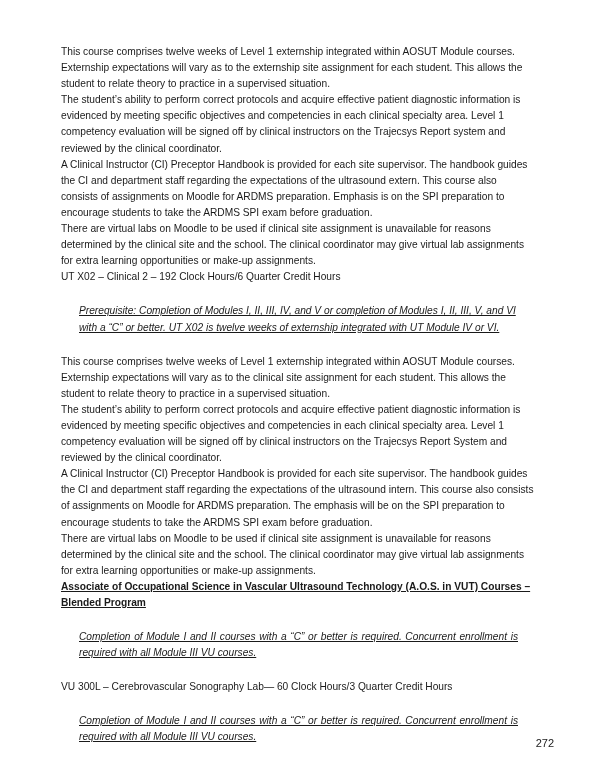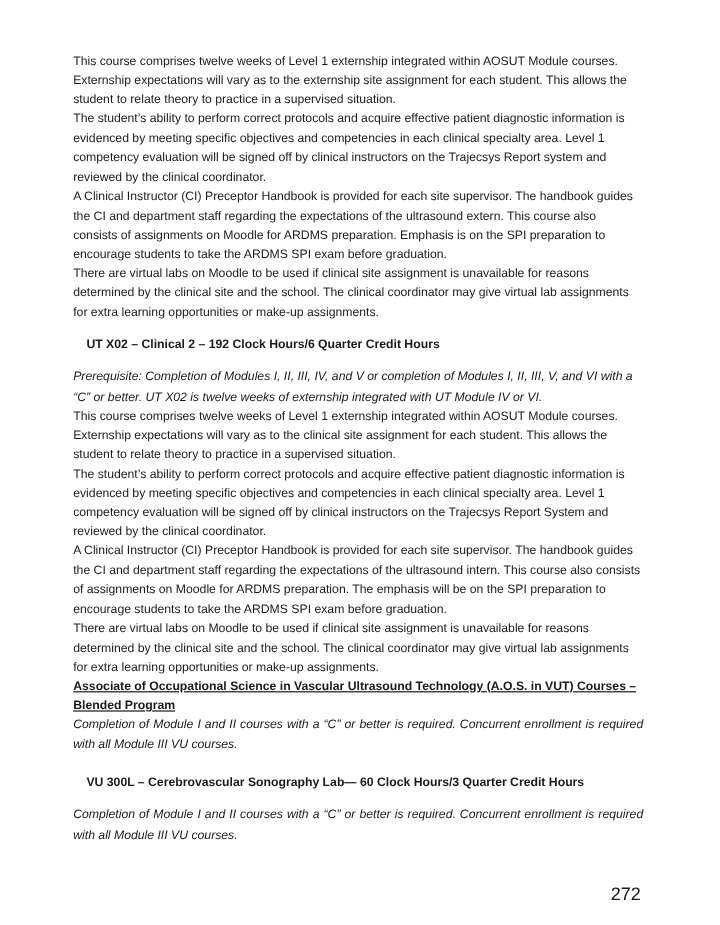--- a/index.html
+++ b/index.html
@@ -4,28 +4,28 @@
 <style>
   html, body { margin: 0; padding: 0; background: #ffffff; }
   body { width: 600px; height: 771px; position: relative; overflow: hidden; }
   .page {
     position: absolute; left: 61px; top: 44px; width: 475px;
     font-family: "Liberation Sans", "DejaVu Sans", sans-serif;
     font-size: 10.2px; line-height: 16.1px; color: #1a1a1a;
   }
   .block { margin: 0 0 16.1px 0; }
   .p { margin: 0; }
-  .title { font-weight: bold; margin: 11px; }
-  .prereq { font-style: italic; margin: 0; }
+  .title { font-weight: normal; margin: 0; }
+  .prereq { font-style: italic; margin: 18px; text-decoration: underline; }
   .justify { text-align: justify; }
   .section-heading { font-weight: bold; text-decoration: underline; margin: 0; }
   .page-number {
-    position: absolute; right: 66px; top: 737px;
+    position: absolute; right: 46px; top: 737px;
     font-family: "Liberation Sans", "DejaVu Sans", sans-serif;
-    font-size: 15px; color: #1a1a1a; margin-left: 44px;
+    font-size: 11px; color: #1a1a1a; margin-left: 44px;
   }
 </style>
 </head>
 <body>
 
 <div class="page">
 
   <div>
     <p class="p block">This course comprises twelve weeks of Level 1 externship integrated within AOSUT Module courses. Externship expectations will vary as to the externship site assignment for each student. This allows the student to relate theory to practice in a supervised situation.</p>
     <p class="p block">The student’s ability to perform correct protocols and acquire effective patient diagnostic information is evidenced by meeting specific objectives and competencies in each clinical specialty area. Level 1 competency evaluation will be signed off by clinical instructors on the Trajecsys Report system and reviewed by the clinical coordinator.</p>

